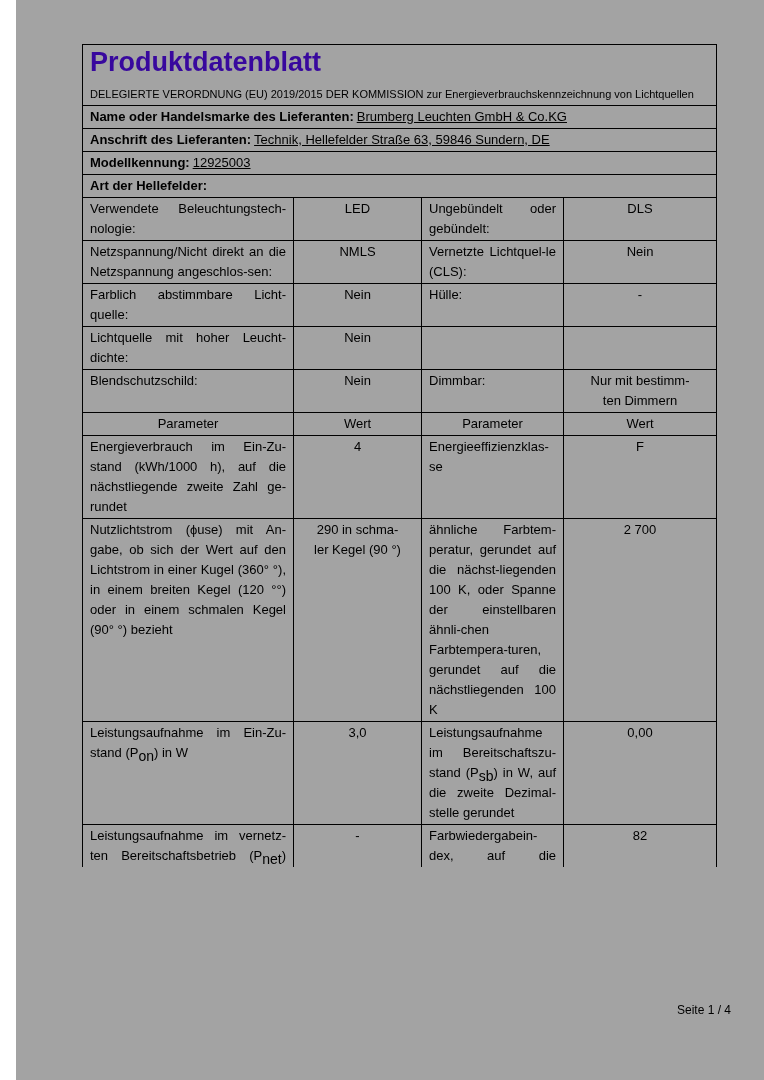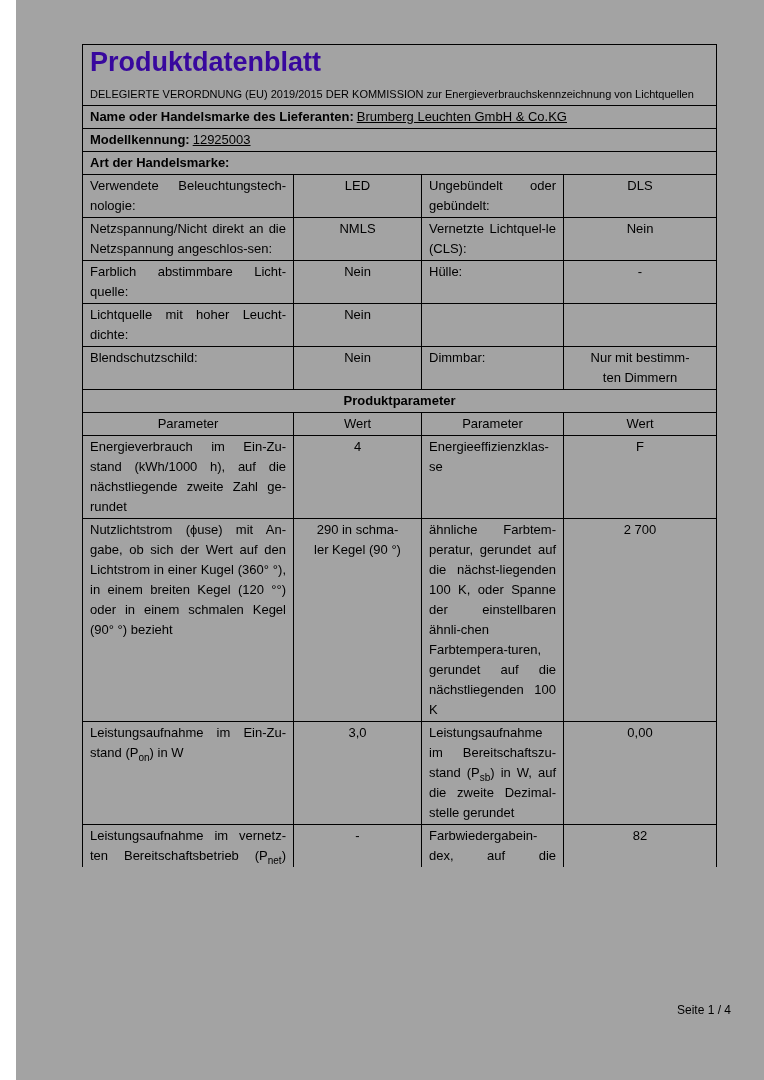--- a/index.html
+++ b/index.html
@@ -58,21 +58,21 @@
   
   td.section-cell {
     text-align: center;
     font-weight: bold;
     padding: 1px 7px;
   }
   
   td.colhead-cell { padding: 1px 7px 1px 8px; text-align: center; }
   
   tr.row-cut td { border-bottom: none; }
-  sub { font-size: 10px; line-height: 0; }
+  sub { font-size: 14px; line-height: 0; }
   .footer {
     position: absolute;
     top: 1004px;
     right: 49px;
     font-size: 12px;
     line-height: 12px;
     color: #000000;
   }
 </style>
 </head>
@@ -96,26 +96,31 @@
       </td>
     </tr>
 
     <tr>
       <td colspan="4" class="info-cell">
         <span class="lbl">Name oder Handelsmarke des Lieferanten:</span><span class="val">Brumberg Leuchten GmbH &amp; Co.KG</span>
       </td>
     </tr>
     <tr>
       <td colspan="4" class="info-cell">
+        <span class="lbl">Anschrift des Lieferanten:</span><span class="val">Technik, Hellefelder Straße 63, 59846 Sundern, DE</span>
+      </td>
+    </tr>
+    <tr>
+      <td colspan="4" class="info-cell">
         <span class="lbl">Modellkennung:</span><span class="val">12925003</span>
       </td>
     </tr>
     <tr>
       <td colspan="4" class="info-cell">
-        <span class="lbl">Art der Handelsmarke:</span>
+        <span class="lbl">Art der Hellefelder:</span>
       </td>
     </tr>
 
     <tr>
       <td class="c-label">Verwendete Beleuchtungstech-nologie:</td>
       <td class="c-val">LED</td>
       <td class="c-label">Ungebündelt oder gebündelt:</td>
       <td class="c-val">DLS</td>
     </tr>
     <tr>
@@ -136,23 +141,20 @@
       <td class="c-label"></td>
       <td class="c-val"></td>
     </tr>
     <tr>
       <td class="c-label">Blendschutzschild:</td>
       <td class="c-val">Nein</td>
       <td class="c-label">Dimmbar:</td>
       <td class="c-val">Nur mit bestimm-<br>ten Dimmern</td>
     </tr>
 
-    <tr>
-      <td colspan="4" class="section-cell">Produktparameter</td>
-    </tr>
 
     <tr>
       <td class="colhead-cell">Parameter</td>
       <td class="colhead-cell">Wert</td>
       <td class="colhead-cell">Parameter</td>
       <td class="colhead-cell">Wert</td>
     </tr>
 
 
     <tr>

